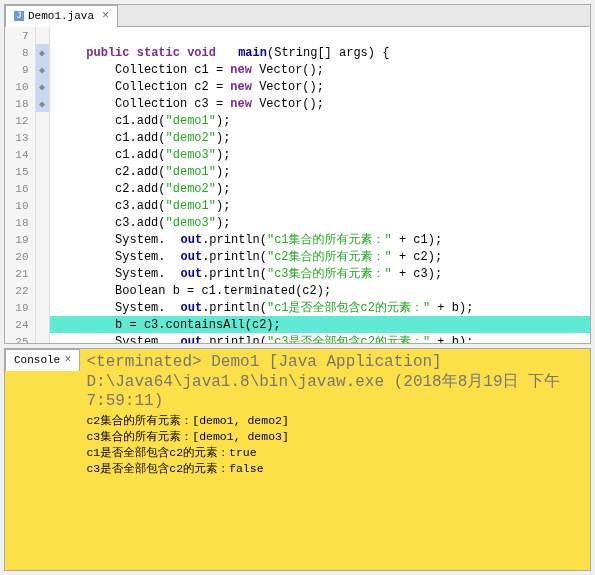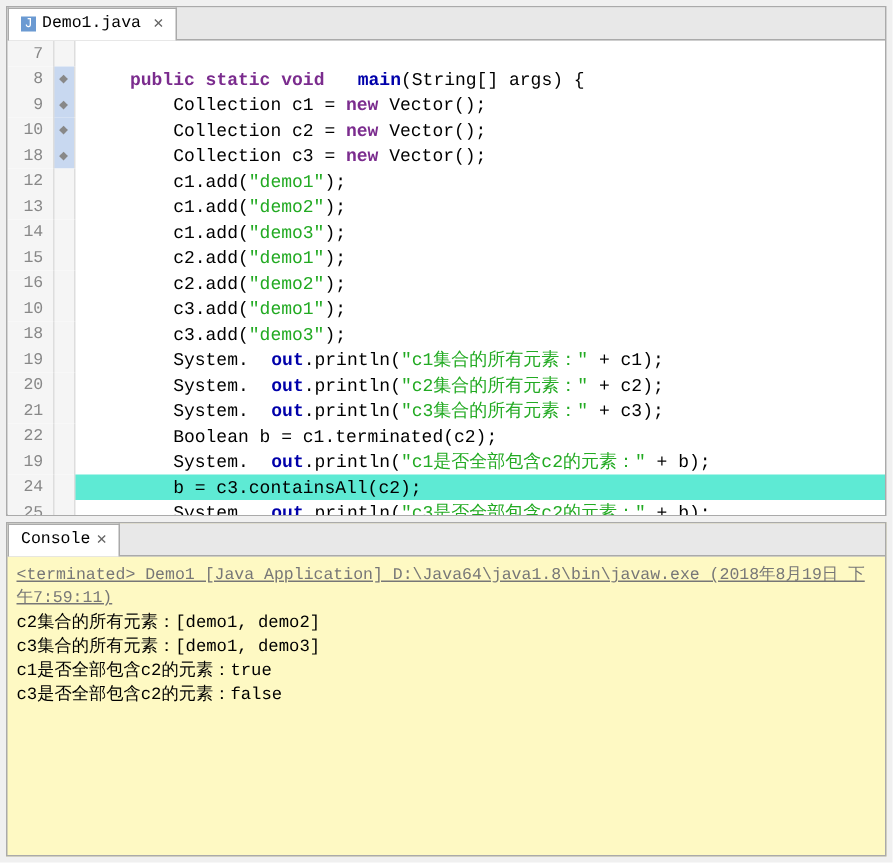--- a/index.html
+++ b/index.html
@@ -107,26 +107,25 @@
       background: #5eead4;
       margin-left: 46px;
     }
 
     .kw { color: #7b2c8e; font-weight: bold; }
     .method { color: #00a; font-weight: bold; padding-left: 15px; }
     .string { color: #2a2; }
 
     
     .console-panel {
-      background: #fef9c3;
+      background: #fde047;
       border: 1px solid #aaa;
       margin: 0 4px 4px 4px;
       flex: 1;
       display: flex;
-      flex-direction: column;
     }
 
     .console-tab-bar {
       background: #e8e8e8;
       border-bottom: 1px solid #aaa;
       display: flex;
       align-items: center;
       height: 22px;
     }
 
@@ -143,23 +142,22 @@
 
     .console-content {
       padding: 4px 6px;
       font-size: 11.5px;
       overflow-y: auto;
       flex: 1;
     }
 
     .console-header {
       color: #777;
-      font-size: 11px;
+      font-size: 16px;
       margin-bottom: 3px;
-      text-decoration: underline;
     }
 
     .console-line {
       color: #000;
       line-height: 16px;
     }
   </style>
 </head>
 <body>
 

